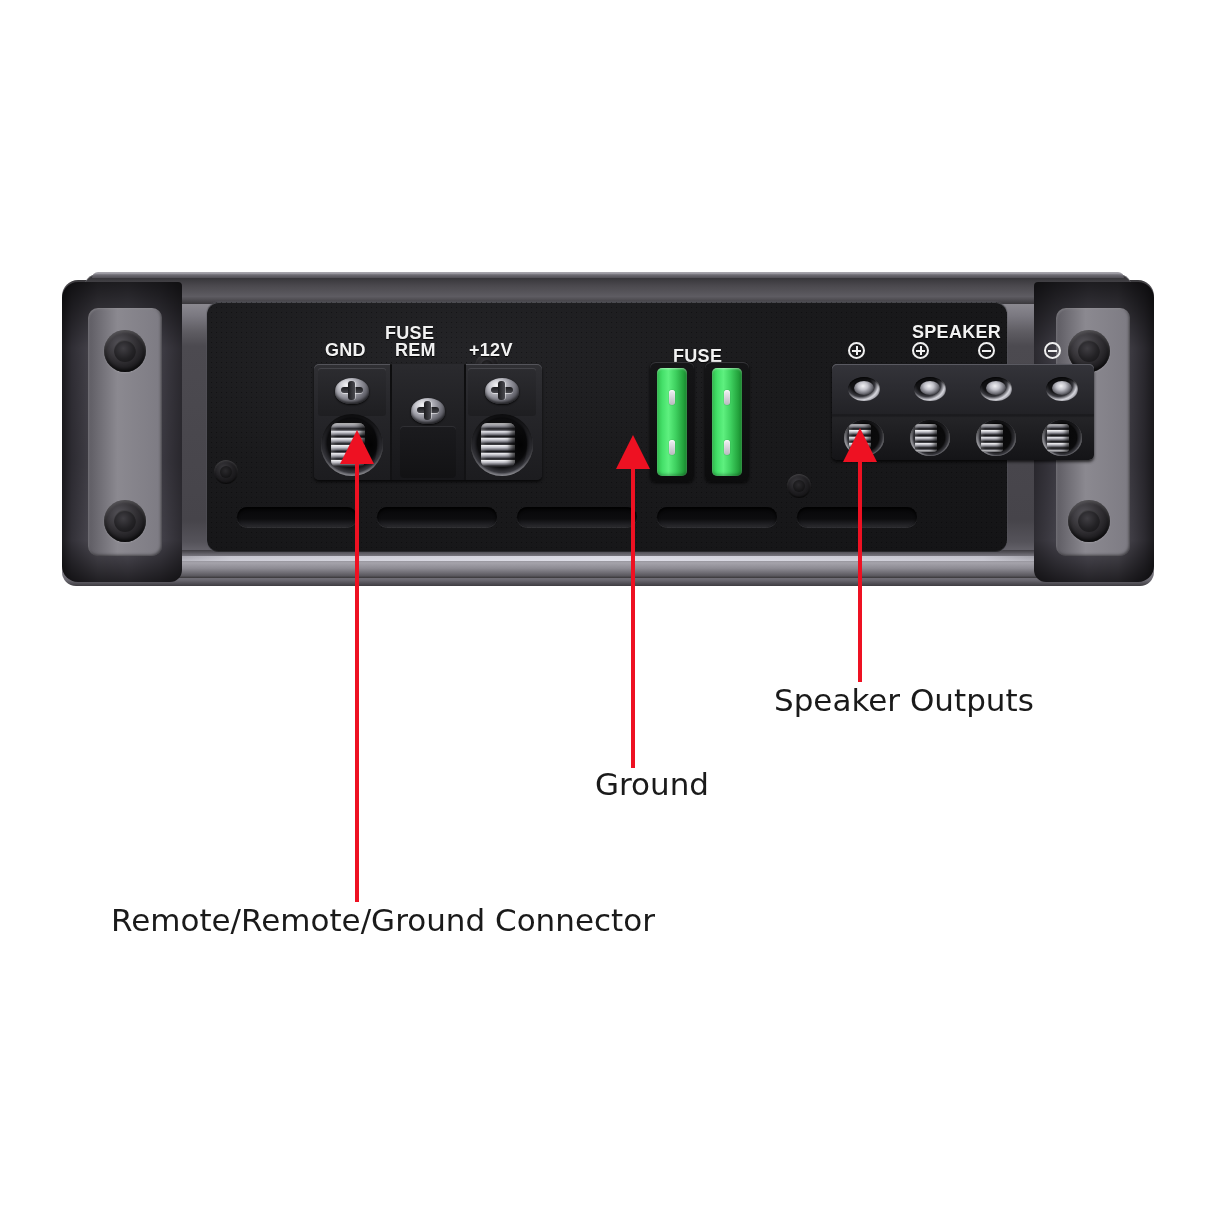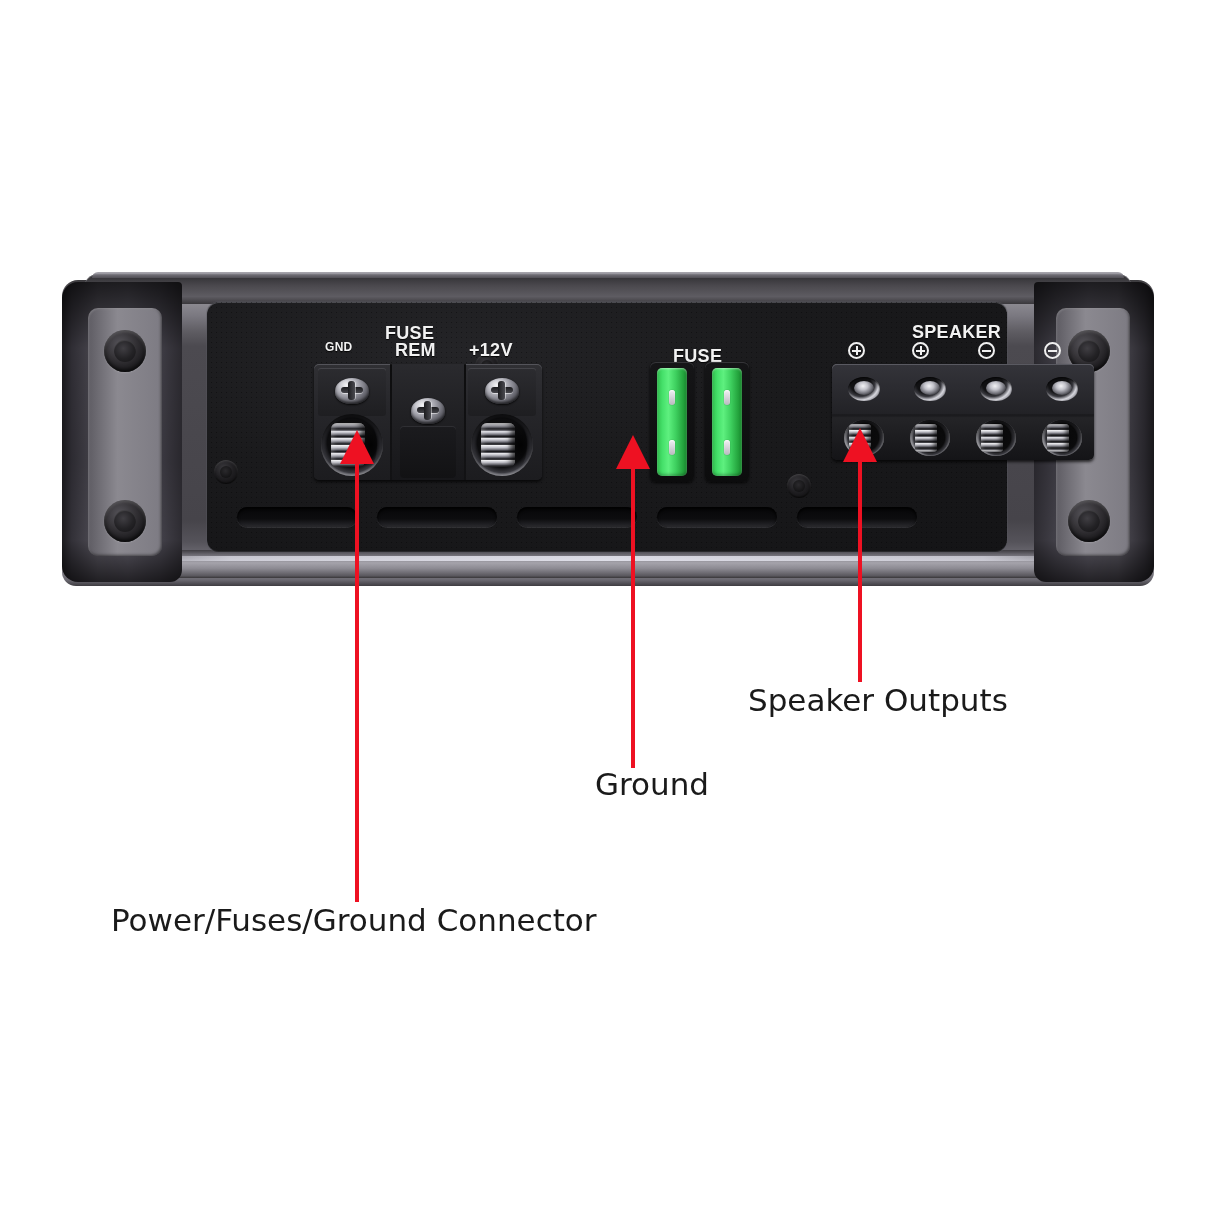--- a/index.html
+++ b/index.html
@@ -238,21 +238,21 @@
   
   .lbl {
     position: absolute;
     color: #f2f2f2;
     font-weight: bold;
     font-family: "Liberation Sans", "DejaVu Sans", sans-serif;
     letter-spacing: .3px;
     white-space: nowrap;
     text-shadow: 0 1px 1px rgba(0,0,0,.9);
   }
-  .lbl-gnd   { left: 118px; top: 38px;  font-size: 12px; }
+  .lbl-gnd   { left: 118px; top: 38px;  font-size: 18px; }
   .lbl-pwr1  { left: 178px; top: 21px;  font-size: 18px; }
   .lbl-pwr2  { left: 188px; top: 38px;  font-size: 18px; }
   .lbl-12v   { left: 262px; top: 38px;  font-size: 18px; }
   .lbl-fuse  { left: 466px; top: 44px;  font-size: 18px; }
   .lbl-spk   { left: 705px; top: 20px;  font-size: 18px; }
 
   
   .pol {
     position: absolute;
     top: 40px;
@@ -659,19 +659,19 @@
   <div class="arrow" style="left:615px; top:435px; width:36px; height:333px;">
     <div class="head"></div>
     <div class="stem" style="top:30px; height:303px;"></div>
   </div>
 
   <div class="arrow" style="left:842px; top:428px; width:36px; height:254px;">
     <div class="head"></div>
     <div class="stem" style="top:30px; height:224px;"></div>
   </div>
 
-  <div class="caption" style="left:111px; top:902px;">Power/Fuses/Ground Connector</div>
+  <div class="caption" style="left:111px; top:902px;">Remote/Remote/Ground Connector</div>
 
   <div class="caption" style="left:595px; top:766px;">Ground</div>
 
-  <div class="caption" style="left:748px; top:682px;">Speaker Outputs</div>
+  <div class="caption" style="left:774px; top:682px;">Speaker Outputs</div>
 
 </div>
 
 </body></html>

